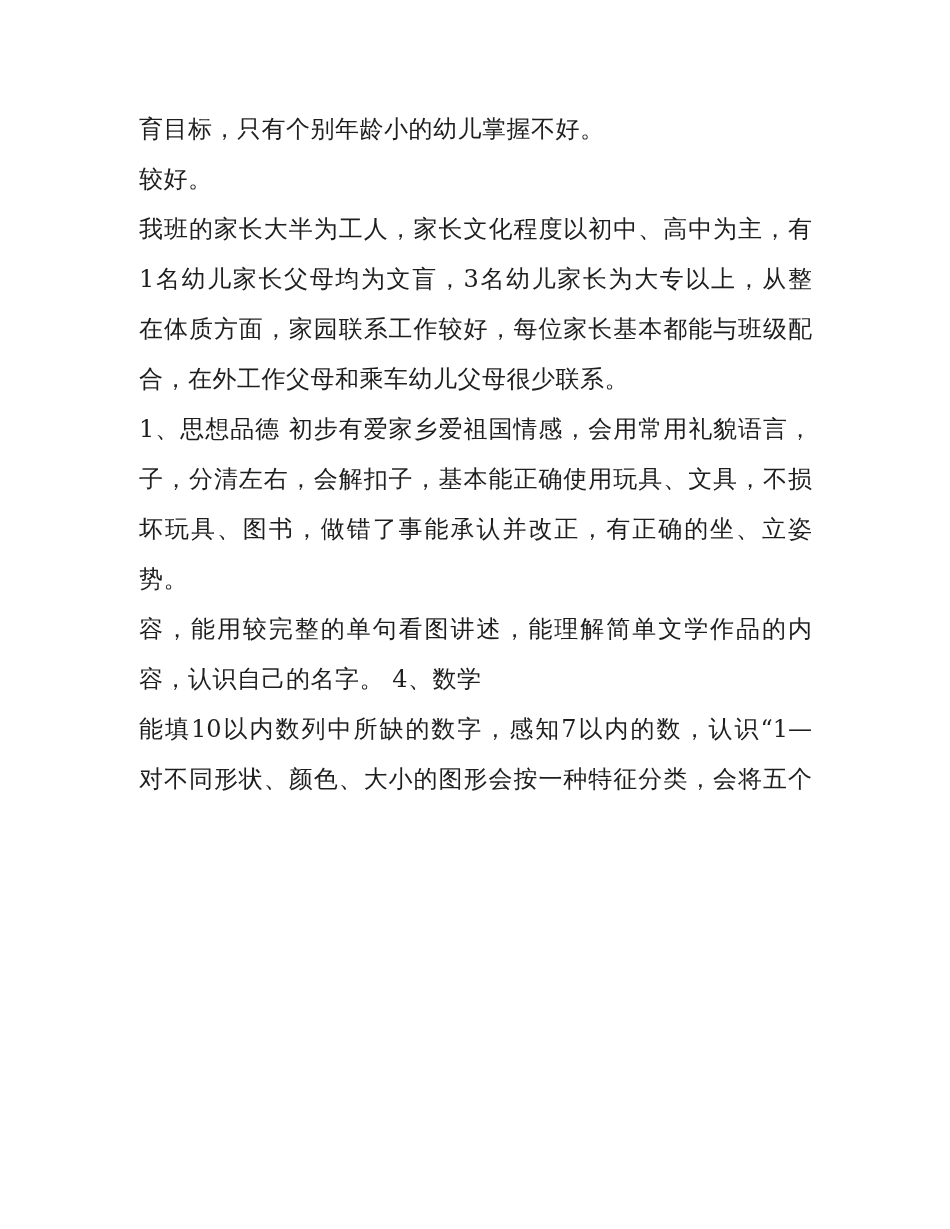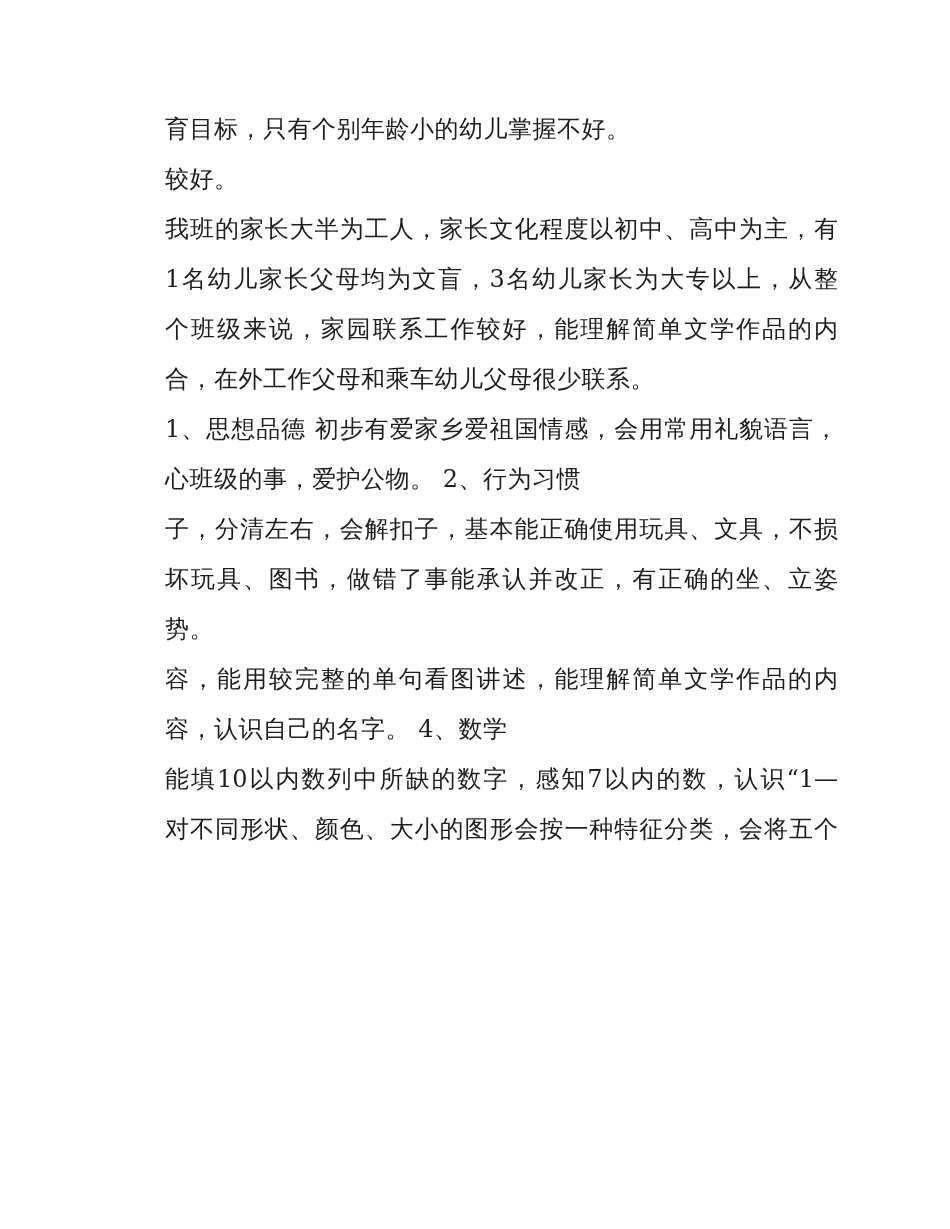--- a/index.html
+++ b/index.html
@@ -18,21 +18,20 @@
     width: 950px;
     height: 1229px;
     background: #ffffff;
   }
   .text-block {
     position: absolute;
     left: 139px;
     top: 104px;
     width: 673px;
     color: #1e1e1e;
-    margin-left: 26px;
   }
   .line {
     font-size: 24px;
     line-height: 50px;
     height: 50px;
     white-space: pre-wrap;
     text-align: left;
     letter-spacing: 0.5px;
   }
   .line.full {
@@ -44,24 +43,23 @@
 </style>
 </head>
 <body style="background: rgb(255, 255, 255);">
 
 <div class="page">
   <div class="text-block" style="color: rgb(30, 30, 30);">
     <div class="line">育目标，只有个别年龄小的幼儿掌握不好。</div>
     <div class="line">较好。</div>
     <div class="line full">我班的家长大半为工人，家长文化程度以初中、高中为主，有</div>
     <div class="line full">1名幼儿家长父母均为文盲，3名幼儿家长为大专以上，从整</div>
-    <div class="line full">个班级来说，家园联系工作较好，能理解简单文学作品的内</div>
+    <div class="line full">在体质方面，家园联系工作较好，每位家长基本都能与班级配</div>
     <div class="line">合，在外工作父母和乘车幼儿父母很少联系。</div>
     <div class="line full">1、思想品德 初步有爱家乡爱祖国情感，会用常用礼貌语言，</div>
-    <div class="line">心班级的事，爱护公物。 2、行为习惯</div>
     <div class="line full">子，分清左右，会解扣子，基本能正确使用玩具、文具，不损</div>
     <div class="line full">坏玩具、图书，做错了事能承认并改正，有正确的坐、立姿</div>
     <div class="line">势。</div>
     <div class="line full">容，能用较完整的单句看图讲述，能理解简单文学作品的内</div>
     <div class="line">容，认识自己的名字。 4、数学</div>
     <div class="line full">能填10以内数列中所缺的数字，感知7以内的数，认识“1—</div>
     <div class="line full">对不同形状、颜色、大小的图形会按一种特征分类，会将五个</div>
   </div>
 </div>
 

